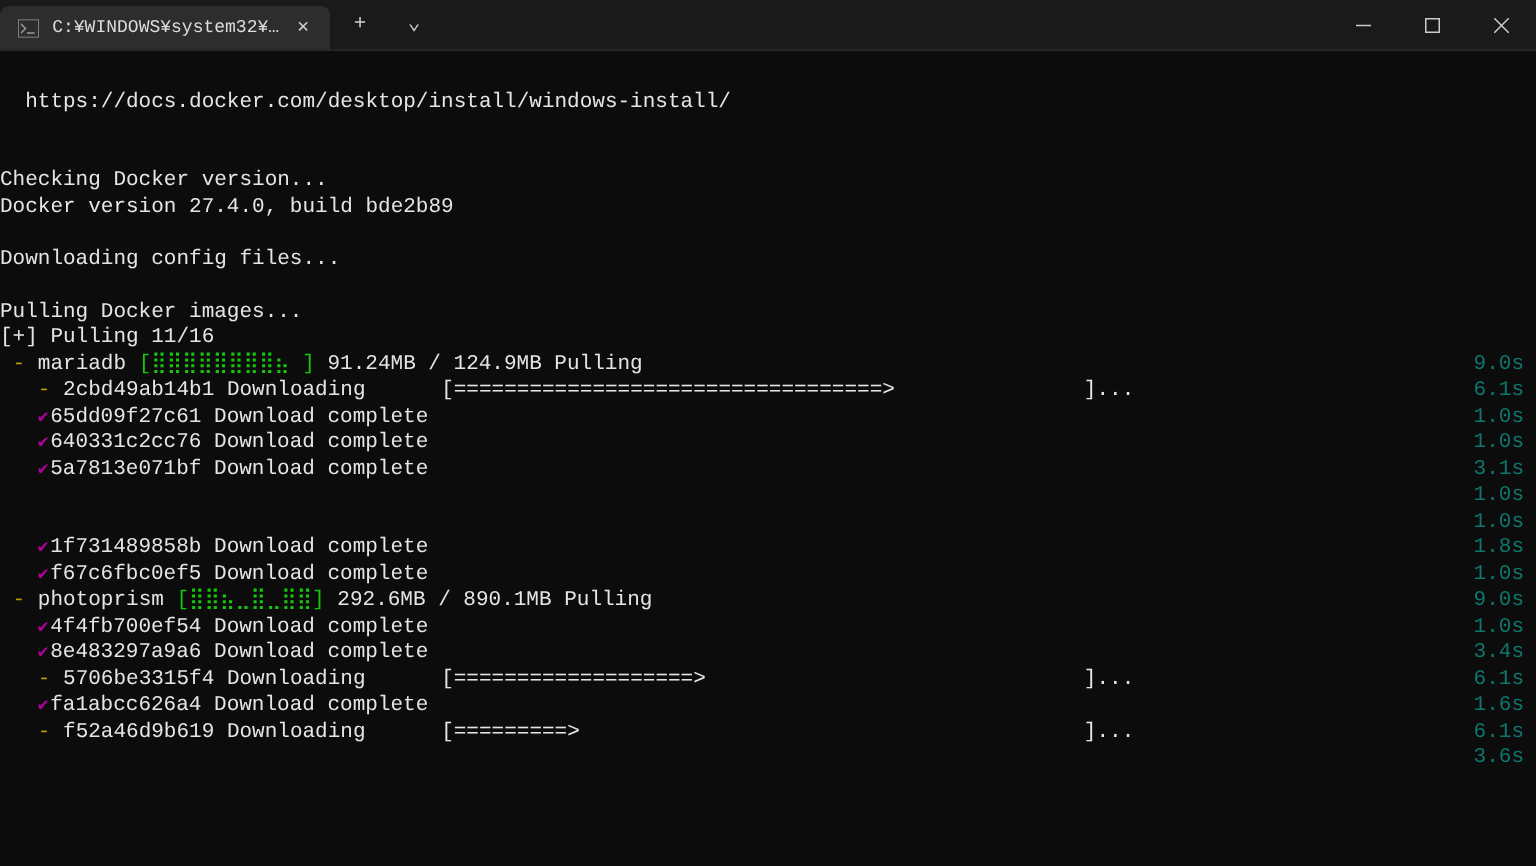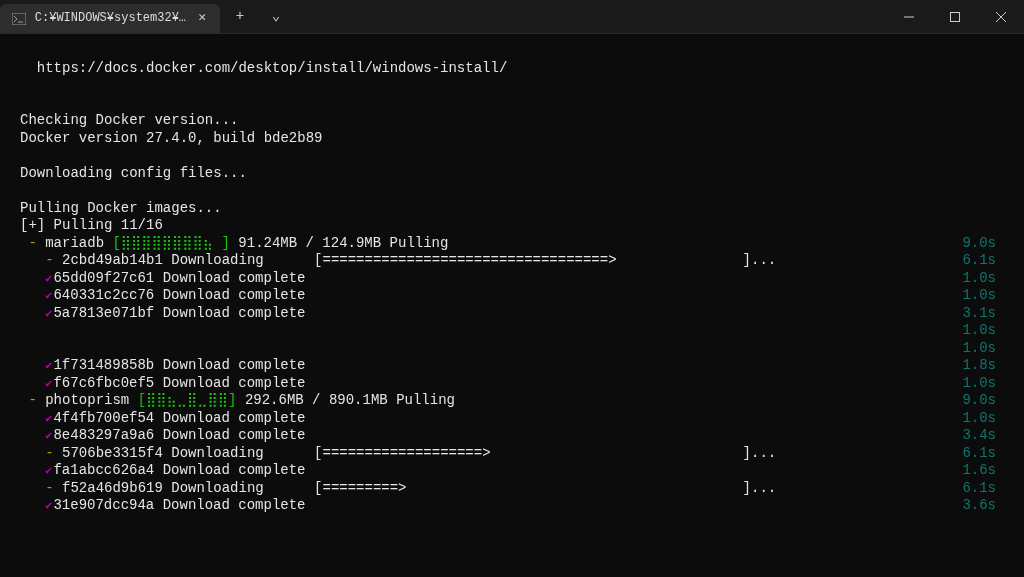--- a/index.html
+++ b/index.html
@@ -103,21 +103,21 @@
       width: 46px;
       display: flex;
       align-items: center;
       justify-content: center;
       color: #ccc;
       cursor: pointer;
     }
 
     .terminal {
       flex: 1;
-      padding: 8px 20px;
+      padding: 8px 0;
       background: #0c0c0c;
       overflow: hidden;
       position: relative;
     }
 
     .line {
       white-space: pre;
       height: 17.5px;
       display: flex;
     }
@@ -269,18 +269,17 @@
     </div>
     <div class="line">
       <span class="left">   <span class="check">✔</span><span class="c-white">fa1abcc626a4</span> <span class="c-white">Download complete</span></span>
       <span class="right c-blue">1.6s</span>
     </div>
     <div class="line">
       <span class="left">   <span class="c-yellow">-</span> <span class="c-white">f52a46d9b619</span> <span class="c-white">Downloading</span>      <span class="c-white">[=========&gt;                                        ]...</span></span>
       <span class="right c-blue">6.1s</span>
     </div>
     <div class="line">
-      <span class="left">   <span class="check">✔</span><span class="c-white">31e907dcc94a</span> <span class="c-white">Download complete</span></span>
       <span class="right c-blue">3.6s</span>
     </div>
 
   </div>
 </div>
 
 </body></html>

